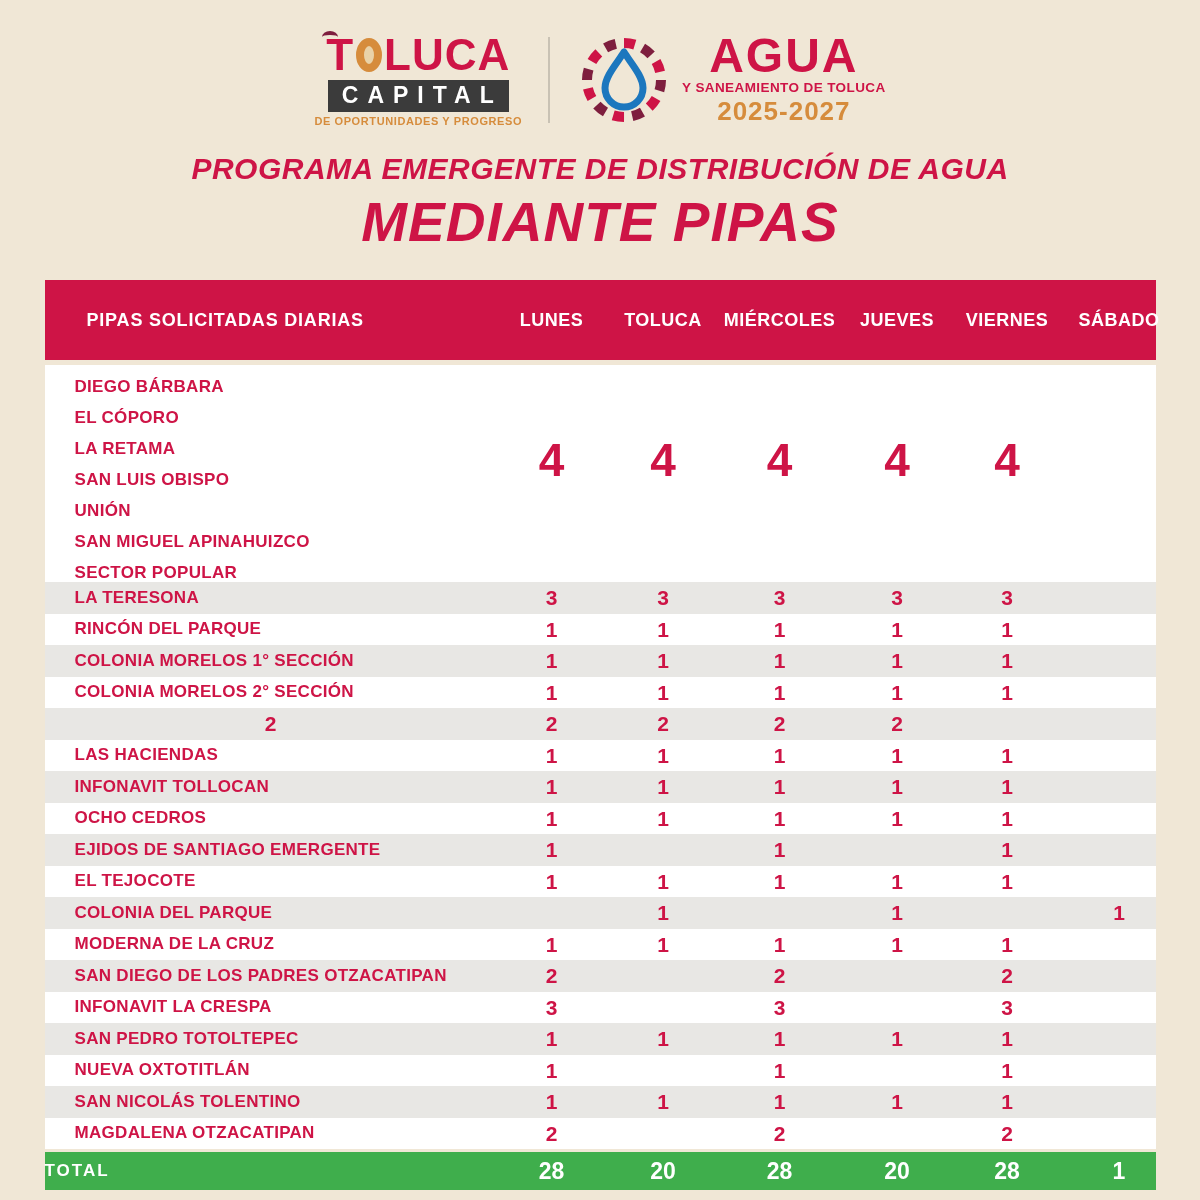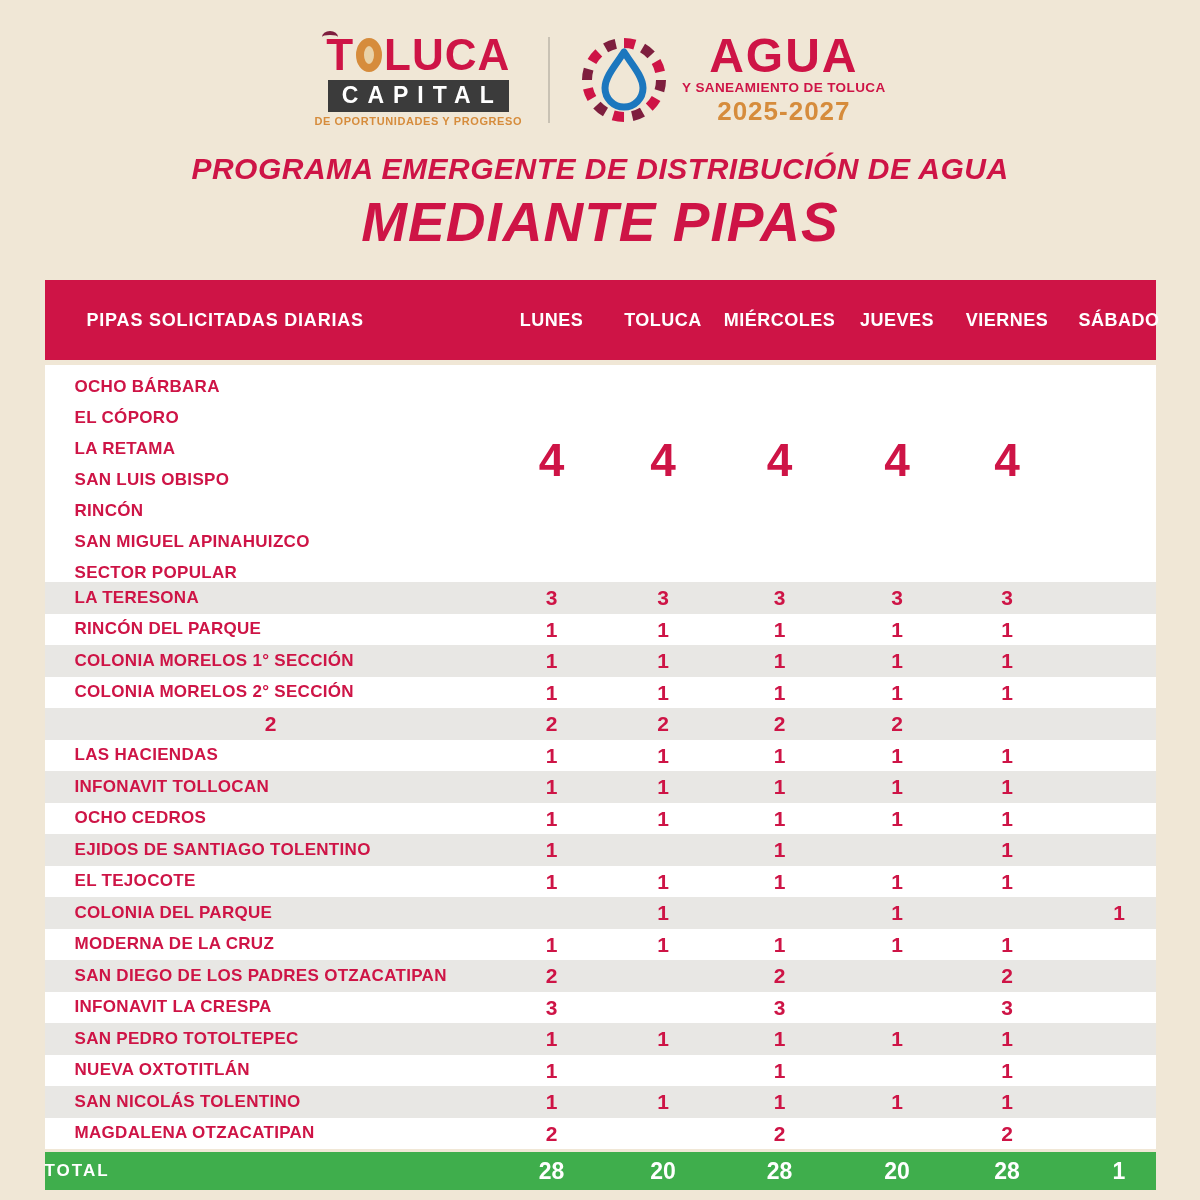--- a/index.html
+++ b/index.html
@@ -128,25 +128,25 @@
       <div class="hday">MIÉRCOLES</div>
       <div class="hday">JUEVES</div>
       <div class="hday">VIERNES</div>
       <div class="hday">SÁBADO</div>
     </div>
 
     <div class="tbody">
 
       <div class="grid group-section">
         <div class="group-labels">
-          <div>OCHO BÁRBARA</div>
+          <div>DIEGO BÁRBARA</div>
           <div>EL CÓPORO</div>
           <div>LA RETAMA</div>
           <div>SAN LUIS OBISPO</div>
-          <div>RINCÓN</div>
+          <div>UNIÓN</div>
           <div>SAN MIGUEL APINAHUIZCO</div>
           <div>SECTOR POPULAR</div>
         </div>
         <div class="group-val">4</div>
         <div class="group-val">4</div>
         <div class="group-val">4</div>
         <div class="group-val">4</div>
         <div class="group-val">4</div>
         <div class="group-val"></div>
       </div>
@@ -225,21 +225,21 @@
     <div class="rlabel">OCHO CEDROS</div>
     <div class="rval">1</div>
     <div class="rval">1</div>
     <div class="rval">1</div>
     <div class="rval">1</div>
     <div class="rval">1</div>
     <div class="rval"></div>
   </div>
 
   <div class="grid trow stripe">
-    <div class="rlabel">EJIDOS DE SANTIAGO TOLENTINO</div>
+    <div class="rlabel">EJIDOS DE SANTIAGO EMERGENTE</div>
     <div class="rval">1</div>
     <div class="rval"></div>
     <div class="rval">1</div>
     <div class="rval"></div>
     <div class="rval">1</div>
     <div class="rval"></div>
   </div>
 
   <div class="grid trow">
     <div class="rlabel">EL TEJOCOTE</div>

